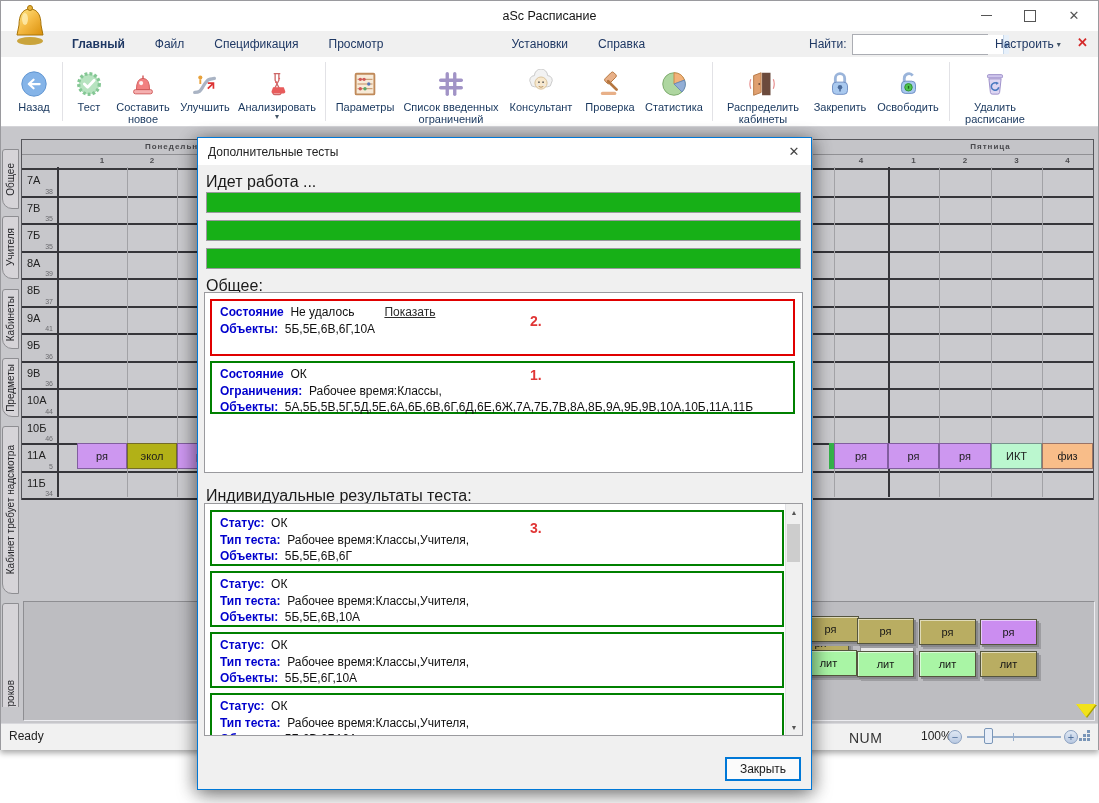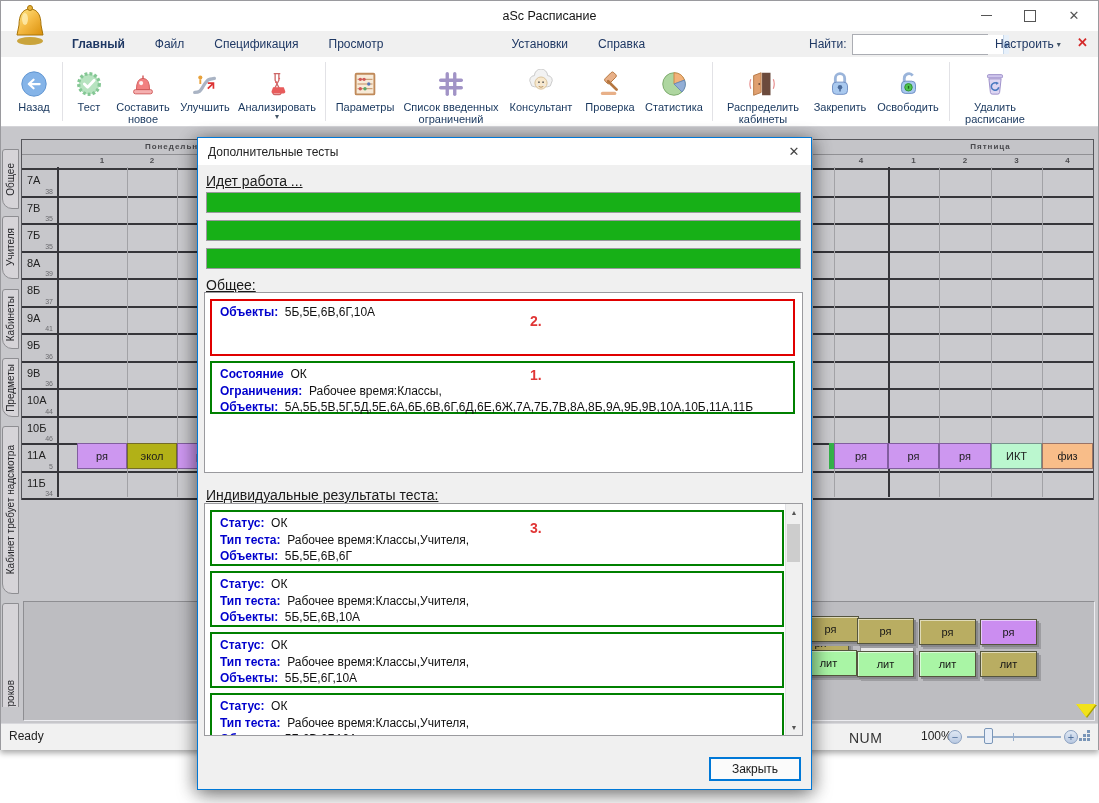--- a/index.html
+++ b/index.html
@@ -87,32 +87,32 @@
   .sb-thumb{position:absolute;left:983px;top:4px;width:9px;height:16px;background:#e8eef8;border:1px solid #7a96b8;border-radius:2px;box-sizing:border-box;}
   .sb-grip{position:absolute;left:1086px;top:729px;width:3px;height:3px;background:#7a96b8;
            box-shadow:-4px 4px 0 #7a96b8,0 4px 0 #7a96b8,-8px 8px 0 #7a96b8,-4px 8px 0 #7a96b8,0 8px 0 #7a96b8;z-index:4;}
   
   .dialog{position:absolute;left:197px;top:137px;width:613px;height:651px;background:#f0f0f0;
           border:1px solid #0078d7;box-shadow:0 6px 18px rgba(0,0,0,.4),6px 0 14px rgba(0,0,0,.15),-6px 0 14px rgba(0,0,0,.15);z-index:30;}
   .dlg-title{position:absolute;left:0;top:0;right:0;height:27px;background:#fff;}
   .dlg-title .txt{position:absolute;left:10px;top:7px;font-size:12px;color:#222;}
   .dlg-close{position:absolute;right:0;top:0;width:34px;height:27px;display:flex;align-items:center;justify-content:center;font-size:13px;color:#444;}
   .dlg-body{position:absolute;left:0;top:27px;right:0;bottom:0;}
-  .dlg-label{position:absolute;left:8px;font-size:14px;color:#1a1a1a;text-decoration:underline;}
+  .dlg-label{position:absolute;left:8px;font-size:16px;color:#1a1a1a;}
   .pbar{position:absolute;left:8px;width:595px;height:21px;background:#17b017;border:1px solid #9a9a9e;box-sizing:border-box;}
   .sunken{position:absolute;left:6px;width:599px;background:#fff;border:1px solid #9a9a9e;box-sizing:border-box;overflow:hidden;}
   .resbox{position:absolute;left:5px;width:585px;background:#fff;border:2px solid #008000;box-sizing:border-box;
           padding:3px 8px;font-size:12px;line-height:16.5px;color:#111;}
   .resbox .lbl{color:#0000cd;font-weight:bold;}
   .resbox .ann{position:absolute;left:318px;font-size:14px;font-weight:bold;color:#e03535;}
   .show-link{margin-left:30px;color:#2b2b2b;text-decoration:underline;}
   .scroll{position:absolute;right:0;top:0;bottom:0;width:16px;background:#f0f0f0;border-left:1px solid #e2e2e6;}
   .scr-btn{position:absolute;left:0;width:16px;height:16px;display:flex;align-items:center;justify-content:center;font-size:7px;color:#555;}
   .scr-thumb{position:absolute;left:1px;top:20px;width:13px;height:38px;background:#cdcdcd;}
-  .dlg-ok{position:absolute;right:10px;bottom:8px;width:92px;height:24px;background:#fbfbfb;border:2px solid #0078d7;
+  .dlg-ok{position:absolute;right:10px;bottom:8px;width:76px;height:24px;background:#fbfbfb;border:2px solid #0078d7;
           font-size:12px;color:#1a1a1a;display:flex;align-items:center;justify-content:center;box-sizing:border-box;}
 </style>
 </head>
 <body>
 
 <div class="app">
 
   <div class="titlebar">
     <div class="title">aSc Расписание</div>
     <div class="winbtns">
@@ -492,20 +492,21 @@
   </div>
   <div class="dlg-body">
     <div class="dlg-label" style="top:8px">Идет работа ...</div>
     <div class="pbar" style="top:27px"></div>
     <div class="pbar" style="top:55px"></div>
     <div class="pbar" style="top:83px"></div>
 
     <div class="dlg-label" style="top:112px">Общее:</div>
     <div class="sunken" style="top:127px;height:181px">
       <div class="resbox" style="top: 6px; height: 57px; border-color: rgb(224, 0, 0);">
+        <div><span class="lbl">Состояние</span>&nbsp; <span>Не удалось</span><a class="show-link">Показать</a></div>
         <div><span class="lbl">Объекты:</span>&nbsp; <span>5Б,5Е,6В,6Г,10А</span></div>
         <span class="ann" style="top:12px">2.</span>
       </div>
       <div class="resbox" style="top: 68px; height: 53px; border-color: rgb(0, 128, 0);">
         <div><span class="lbl">Состояние</span>&nbsp; <span>ОК</span></div>
         <div><span class="lbl">Ограничения:</span>&nbsp; <span>Рабочее время:Классы,</span></div>
         <div><span class="lbl">Объекты:</span>&nbsp; <span>5А,5Б,5В,5Г,5Д,5Е,6А,6Б,6В,6Г,6Д,6Е,6Ж,7А,7Б,7В,8А,8Б,9А,9Б,9В,10А,10Б,11А,11Б</span></div>
         <span class="ann" style="top:4px">1.</span>
       </div>
     </div>

